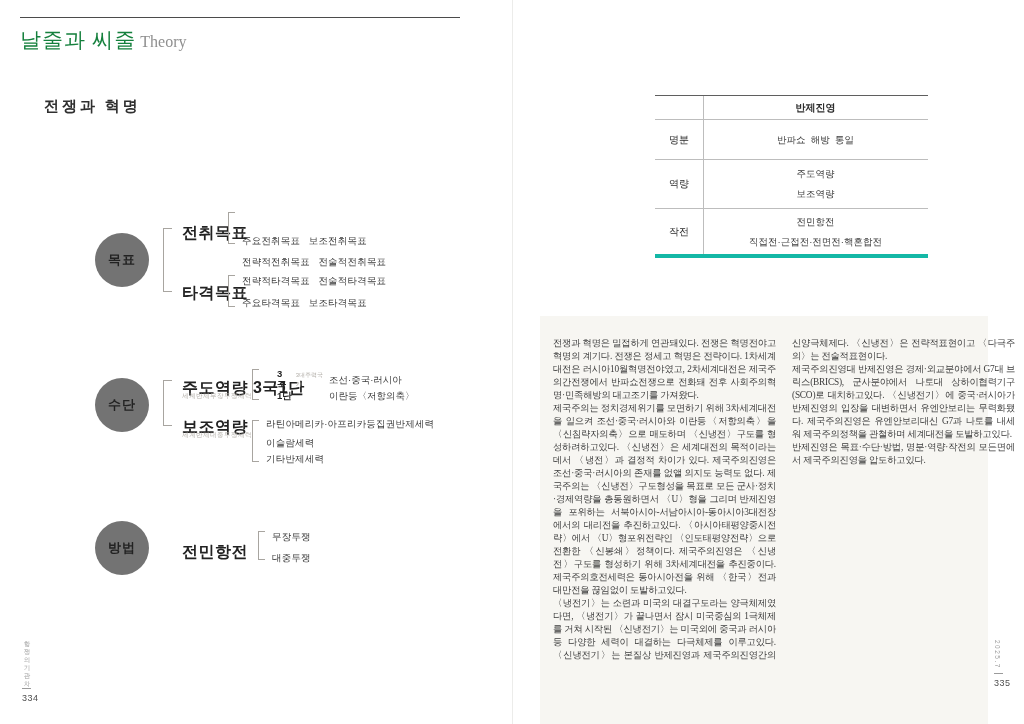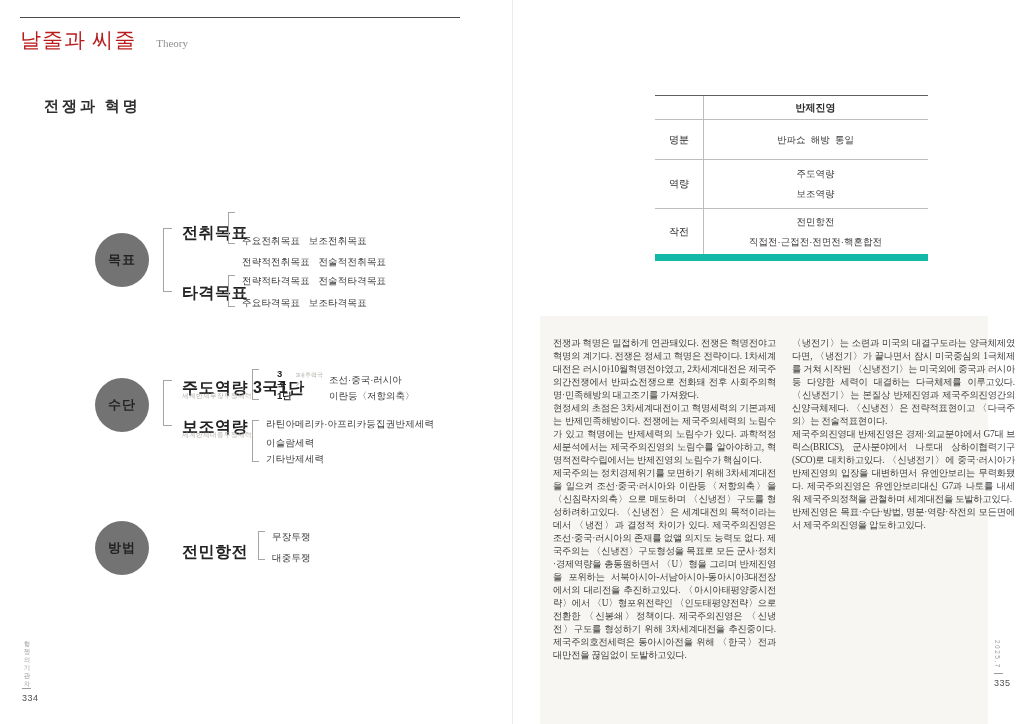--- a/index.html
+++ b/index.html
@@ -5,22 +5,22 @@
   html,body{margin:0;padding:0;}
   body{
     width:1024px;height:724px;position:relative;background:#ffffff;
     font-family:"Liberation Sans",sans-serif;color:#333;overflow:hidden;
   }
   .abs{position:absolute;}
 
   
   .masthead-rule{left:20px;top:17px;width:440px;height:1px;background:#4b4b4b;}
   .masthead{left:20px;top:26px;font-family:"Liberation Serif","DejaVu Serif",serif;}
-  .masthead .title{font-size:21px;color:#b91c1c;letter-spacing:1px;}
-  .masthead .subtitle{font-size:11px;color:#8f8f8f;margin-left:20px;}
+  .masthead .title{font-size:21px;color:#15803d;letter-spacing:1px;}
+  .masthead .subtitle{font-size:16px;color:#8f8f8f;margin-left:4px;}
   .section-title{left:44px;top:97px;font-family:"Liberation Serif","DejaVu Serif",serif;
     font-size:15px;font-weight:700;letter-spacing:3px;color:#2f2f2f;}
 
   
   .circle{width:54px;height:54px;border-radius:50%;background:#737373;
     display:flex;align-items:center;justify-content:center;
     font-size:13px;font-weight:700;color:#222;letter-spacing:1px;}
   .c-goal{left:95px;top:233px;}
   .c-means{left:95px;top:378px;}
   .c-method{left:95px;top:521px;}
@@ -60,21 +60,21 @@
   .lf-aux1{left:266px;top:437px;}
   .lf-aux2{left:266px;top:453px;}
   .lf-met0{left:272px;top:531px;}
   .lf-met1{left:272px;top:552px;}
 
   
   .fold{left:512px;top:0;width:1px;height:724px;background:#ececea;}
 
   
   .tbl{left:655px;top:95px;width:273px;height:158px;
-    border-top:1px solid #5f5f5f;border-bottom:7px solid #14b8a6;}
+    border-top:1px solid #5f5f5f;border-bottom:4px solid #14b8a6;}
   .tbl .vdiv{position:absolute;left:48px;top:0;bottom:0;width:1px;background:#bdbdbd;}
   .t-row{display:flex;box-sizing:border-box;}
   .t-row + .t-row{border-top:1px solid #bdbdbd;}
   .t-head{height:23px;}
   .t-r1{height:40px;}
   .t-r2{height:49px;}
   .t-r3{height:46px;}
   .t-label{width:48px;display:flex;align-items:center;justify-content:center;
     font-size:10px;font-weight:400;color:#2c2c2c;}
   .t-cell{flex:1;display:flex;flex-direction:column;align-items:center;justify-content:center;
@@ -178,21 +178,20 @@
     <div class="t-cell">
       <span>전민항전</span>
       <span>직접전·근접전·전면전·핵혼합전</span>
     </div>
   </div>
 </div>
 
 <div class="abs panel"></div>
 <div class="abs bodytext">
   <p>전쟁과 혁명은 밀접하게 연관돼있다. 전쟁은 혁명전야고 혁명의 계기다. 전쟁은 정세고 혁명은 전략이다. 1차세계대전은 러시아10월혁명전야였고, 2차세계대전은 제국주의간전쟁에서 반파쇼전쟁으로 전화돼 전후 사회주의혁명·민족해방의 대고조기를 가져왔다.</p>
-  <p>현정세의 초점은 3차세계대전이고 혁명세력의 기본과제는 반제민족해방이다. 전쟁에는 제국주의세력의 노림수가 있고 혁명에는 반제세력의 노림수가 있다. 과학적정세분석에서는 제국주의진영의 노림수를 알아야하고, 혁명적전략수립에서는 반제진영의 노림수가 핵심이다.</p>
   <p>제국주의는 정치경제위기를 모면하기 위해 3차세계대전을 일으켜 조선·중국·러시아와 이란등〈저항의축〉을 〈신침략자의축〉으로 매도하며 〈신냉전〉구도를 형성하려하고있다. 〈신냉전〉은 세계대전의 목적이라는데서 〈냉전〉과 결정적 차이가 있다. 제국주의진영은 조선·중국·러시아의 존재를 없앨 의지도 능력도 없다. 제국주의는 〈신냉전〉구도형성을 목표로 모든 군사·정치·경제역량을 총동원하면서 〈U〉형을 그리며 반제진영을 포위하는 서북아시아-서남아시아-동아시아3대전장에서의 대리전을 추진하고있다. 〈아시아태평양중시전략〉에서 〈U〉형포위전략인 〈인도태평양전략〉으로 전환한 〈신봉쇄〉정책이다. 제국주의진영은 〈신냉전〉구도를 형성하기 위해 3차세계대전을 추진중이다. 제국주의호전세력은 동아시아전을 위해 〈한국〉전과 대만전을 끊임없이 도발하고있다.</p>
   <p>〈냉전기〉는 소련과 미국의 대결구도라는 양극체제였다면, 〈냉전기〉가 끝나면서 잠시 미국중심의 1극체제를 거쳐 시작된 〈신냉전기〉는 미국외에 중국과 러시아등 다양한 세력이 대결하는 다극체제를 이루고있다. 〈신냉전기〉는 본질상 반제진영과 제국주의진영간의 신양극체제다. 〈신냉전〉은 전략적표현이고 〈다극주의〉는 전술적표현이다.</p>
   <p>제국주의진영대 반제진영은 경제·외교분야에서 G7대 브릭스(BRICS), 군사분야에서 나토대 상하이협력기구(SCO)로 대치하고있다. 〈신냉전기〉에 중국·러시아가 반제진영의 입장을 대변하면서 유엔안보리는 무력화됐다. 제국주의진영은 유엔안보리대신 G7과 나토를 내세워 제국주의정책을 관철하며 세계대전을 도발하고있다.</p>
   <p>반제진영은 목표·수단·방법, 명분·역량·작전의 모든면에서 제국주의진영을 압도하고있다.</p>
 
 </div>
 
 <div class="abs pg-footer ft-right">
   <span class="vert">2025.7</span>
   <span class="ft-dash"></span>

